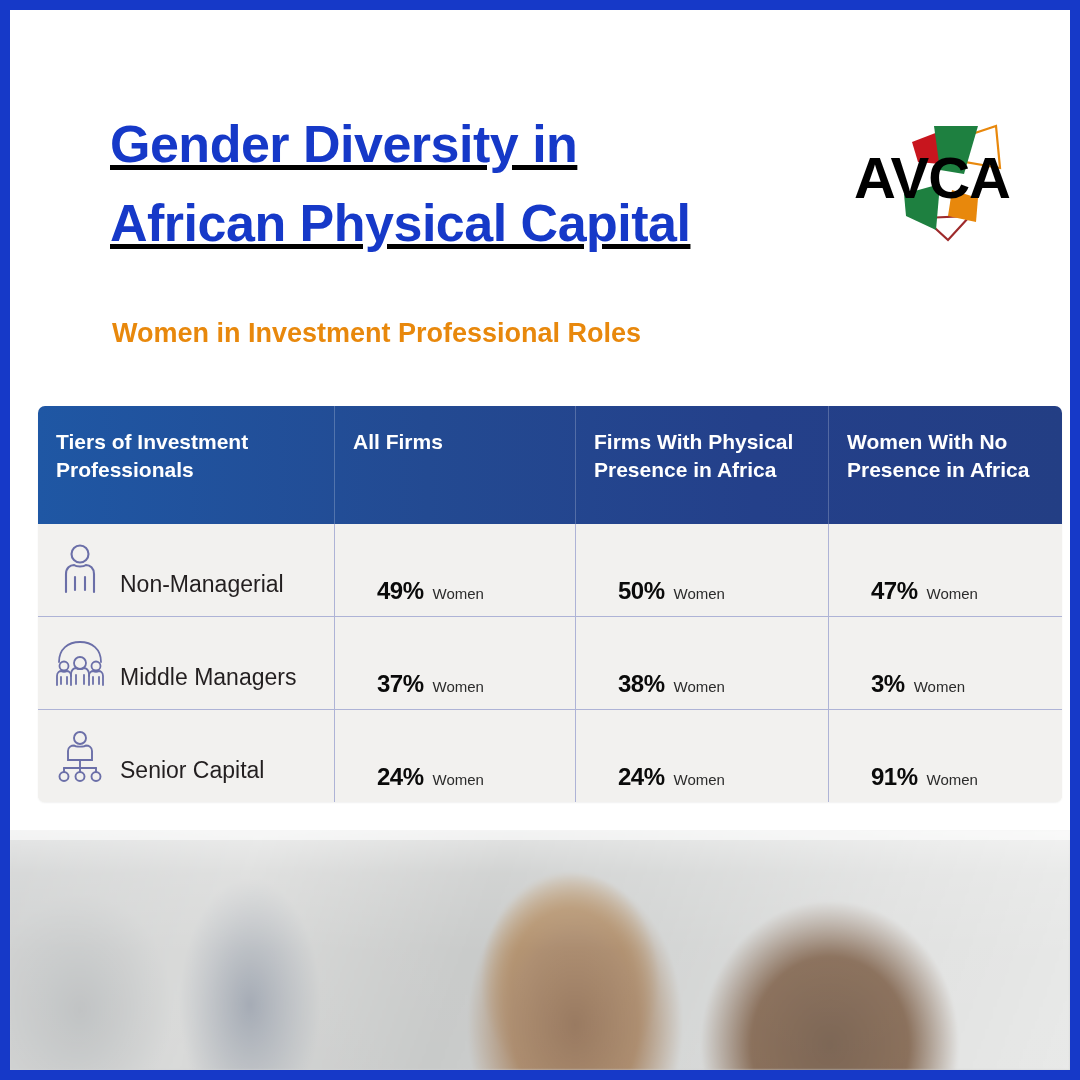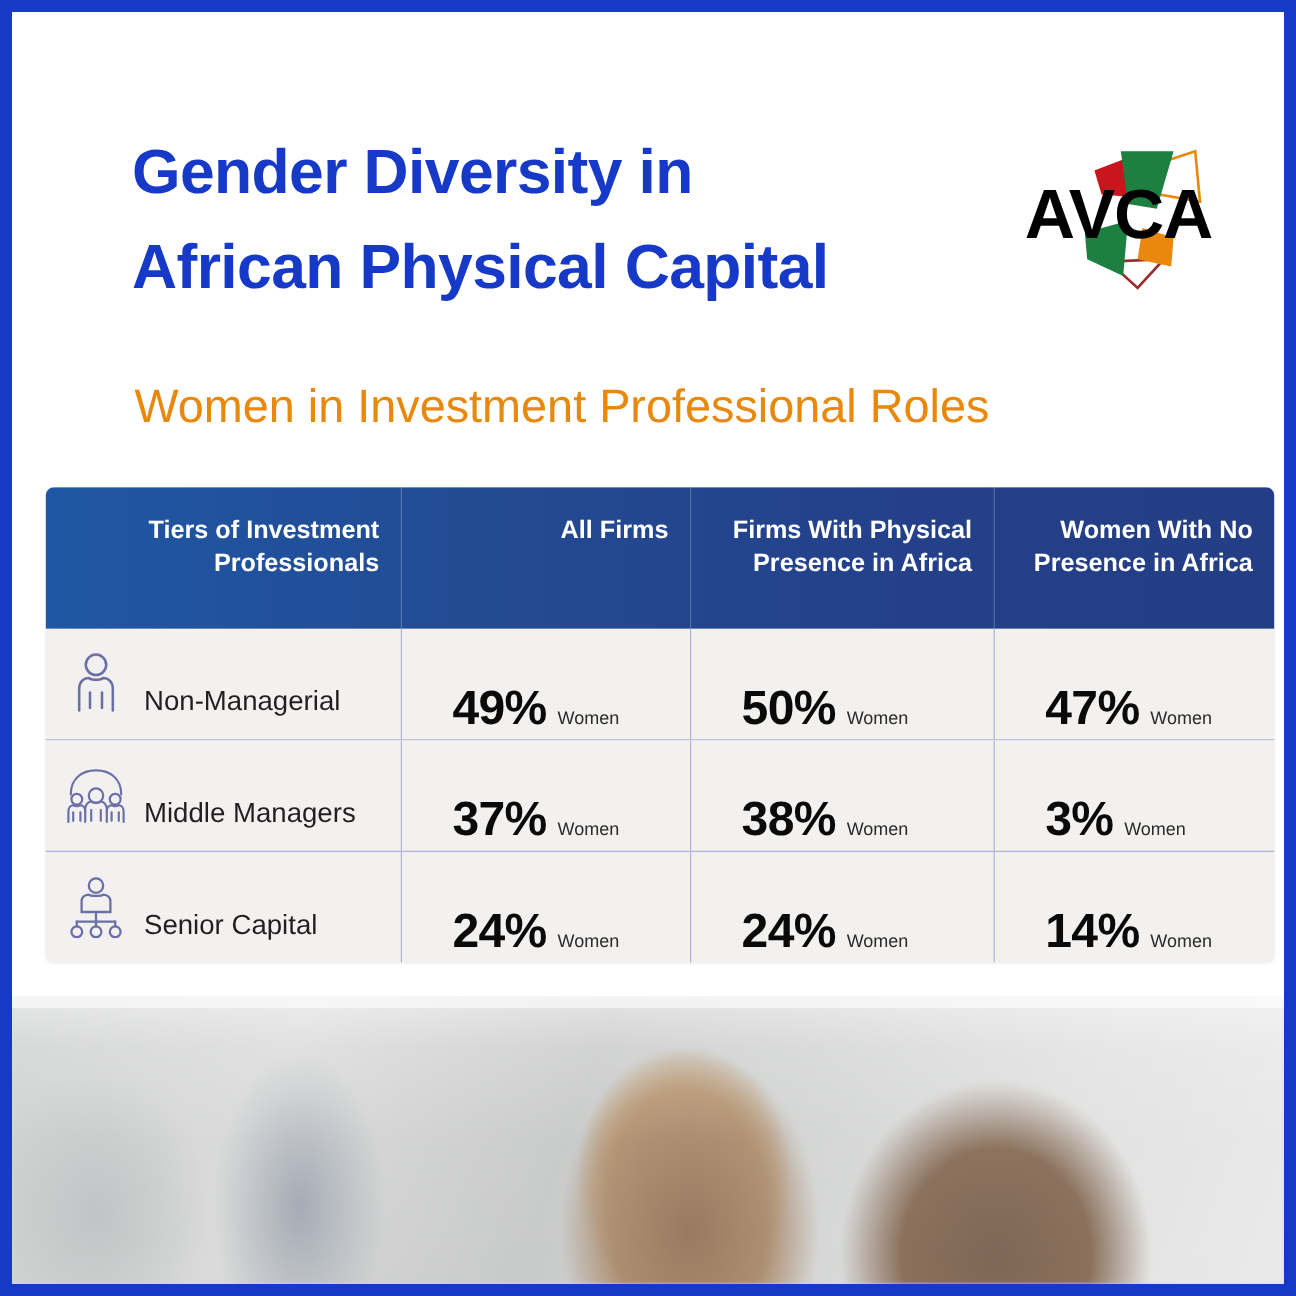--- a/index.html
+++ b/index.html
@@ -30,37 +30,38 @@
     left: 0; top: 0;
     width: 1060px;
     height: 350px;
   }
 
   .title-block {
     position: absolute;
     left: 100px;
     top: 95px;
     width: 700px;
+    text-decoration: underline;
   }
   .title-line {
     font-family: "Liberation Sans", sans-serif;
     font-weight: bold;
     font-size: 52px;
     line-height: 1.52;
     color: #1639C8;
     letter-spacing: -0.5px;
     white-space: nowrap;
   }
 
   .subtitle {
     position: absolute;
     left: 102px;
     top: 308px;
-    font-size: 39px;
-    font-weight: normal;
+    font-size: 27px;
+    font-weight: bold;
     color: #E8880C;
     letter-spacing: 0px;
     white-space: nowrap;
   }
 
   
   .logo {
     position: absolute;
     left: 838px;
     top: 88px;
@@ -87,21 +88,20 @@
     min-height: 118px;
   }
   .th {
     box-sizing: border-box;
     padding: 22px 18px 16px 18px;
     color: #ffffff;
     font-size: 21px;
     font-weight: bold;
     line-height: 1.33;
     border-right: 1px solid rgba(255,255,255,0.22);
-    text-align: right;
   }
   .th:last-child { border-right: none; }
 
   .col-0 { width: 297px; flex: 0 0 297px; }
   .col-1 { width: 241px; flex: 0 0 241px; }
   .col-2 { width: 253px; flex: 0 0 253px; }
   .col-3 { width: 233px; flex: 0 0 233px; }
 
   .trow {
     display: flex;
@@ -141,21 +141,21 @@
     margin-top: 28px;
   }
 
   .stat {
     display: flex;
     align-items: baseline;
     gap: 9px;
     padding-left: 24px;
   }
   .stat-pct {
-    font-size: 40px;
+    font-size: 24px;
     font-weight: bold;
     color: #0A0A0A;
     letter-spacing: -0.5px;
     margin-top: 41px;
   }
   .stat-word {
     font-size: 15px;
     font-weight: normal;
     color: #2B2B2B;
   }
@@ -336,21 +336,21 @@
         </span>
       </div>
       <div class="td col-2">
         <span class="stat">
           <span class="stat-pct">24%</span>
           <span class="stat-word">Women</span>
         </span>
       </div>
       <div class="td col-3">
         <span class="stat">
-          <span class="stat-pct">14%</span>
+          <span class="stat-pct">91%</span>
           <span class="stat-word">Women</span>
         </span>
       </div>
     </div>
 
   </div>
 
   <div class="photo">
     <div class="photo-inner"></div>
     <div class="photo-wash"></div>

